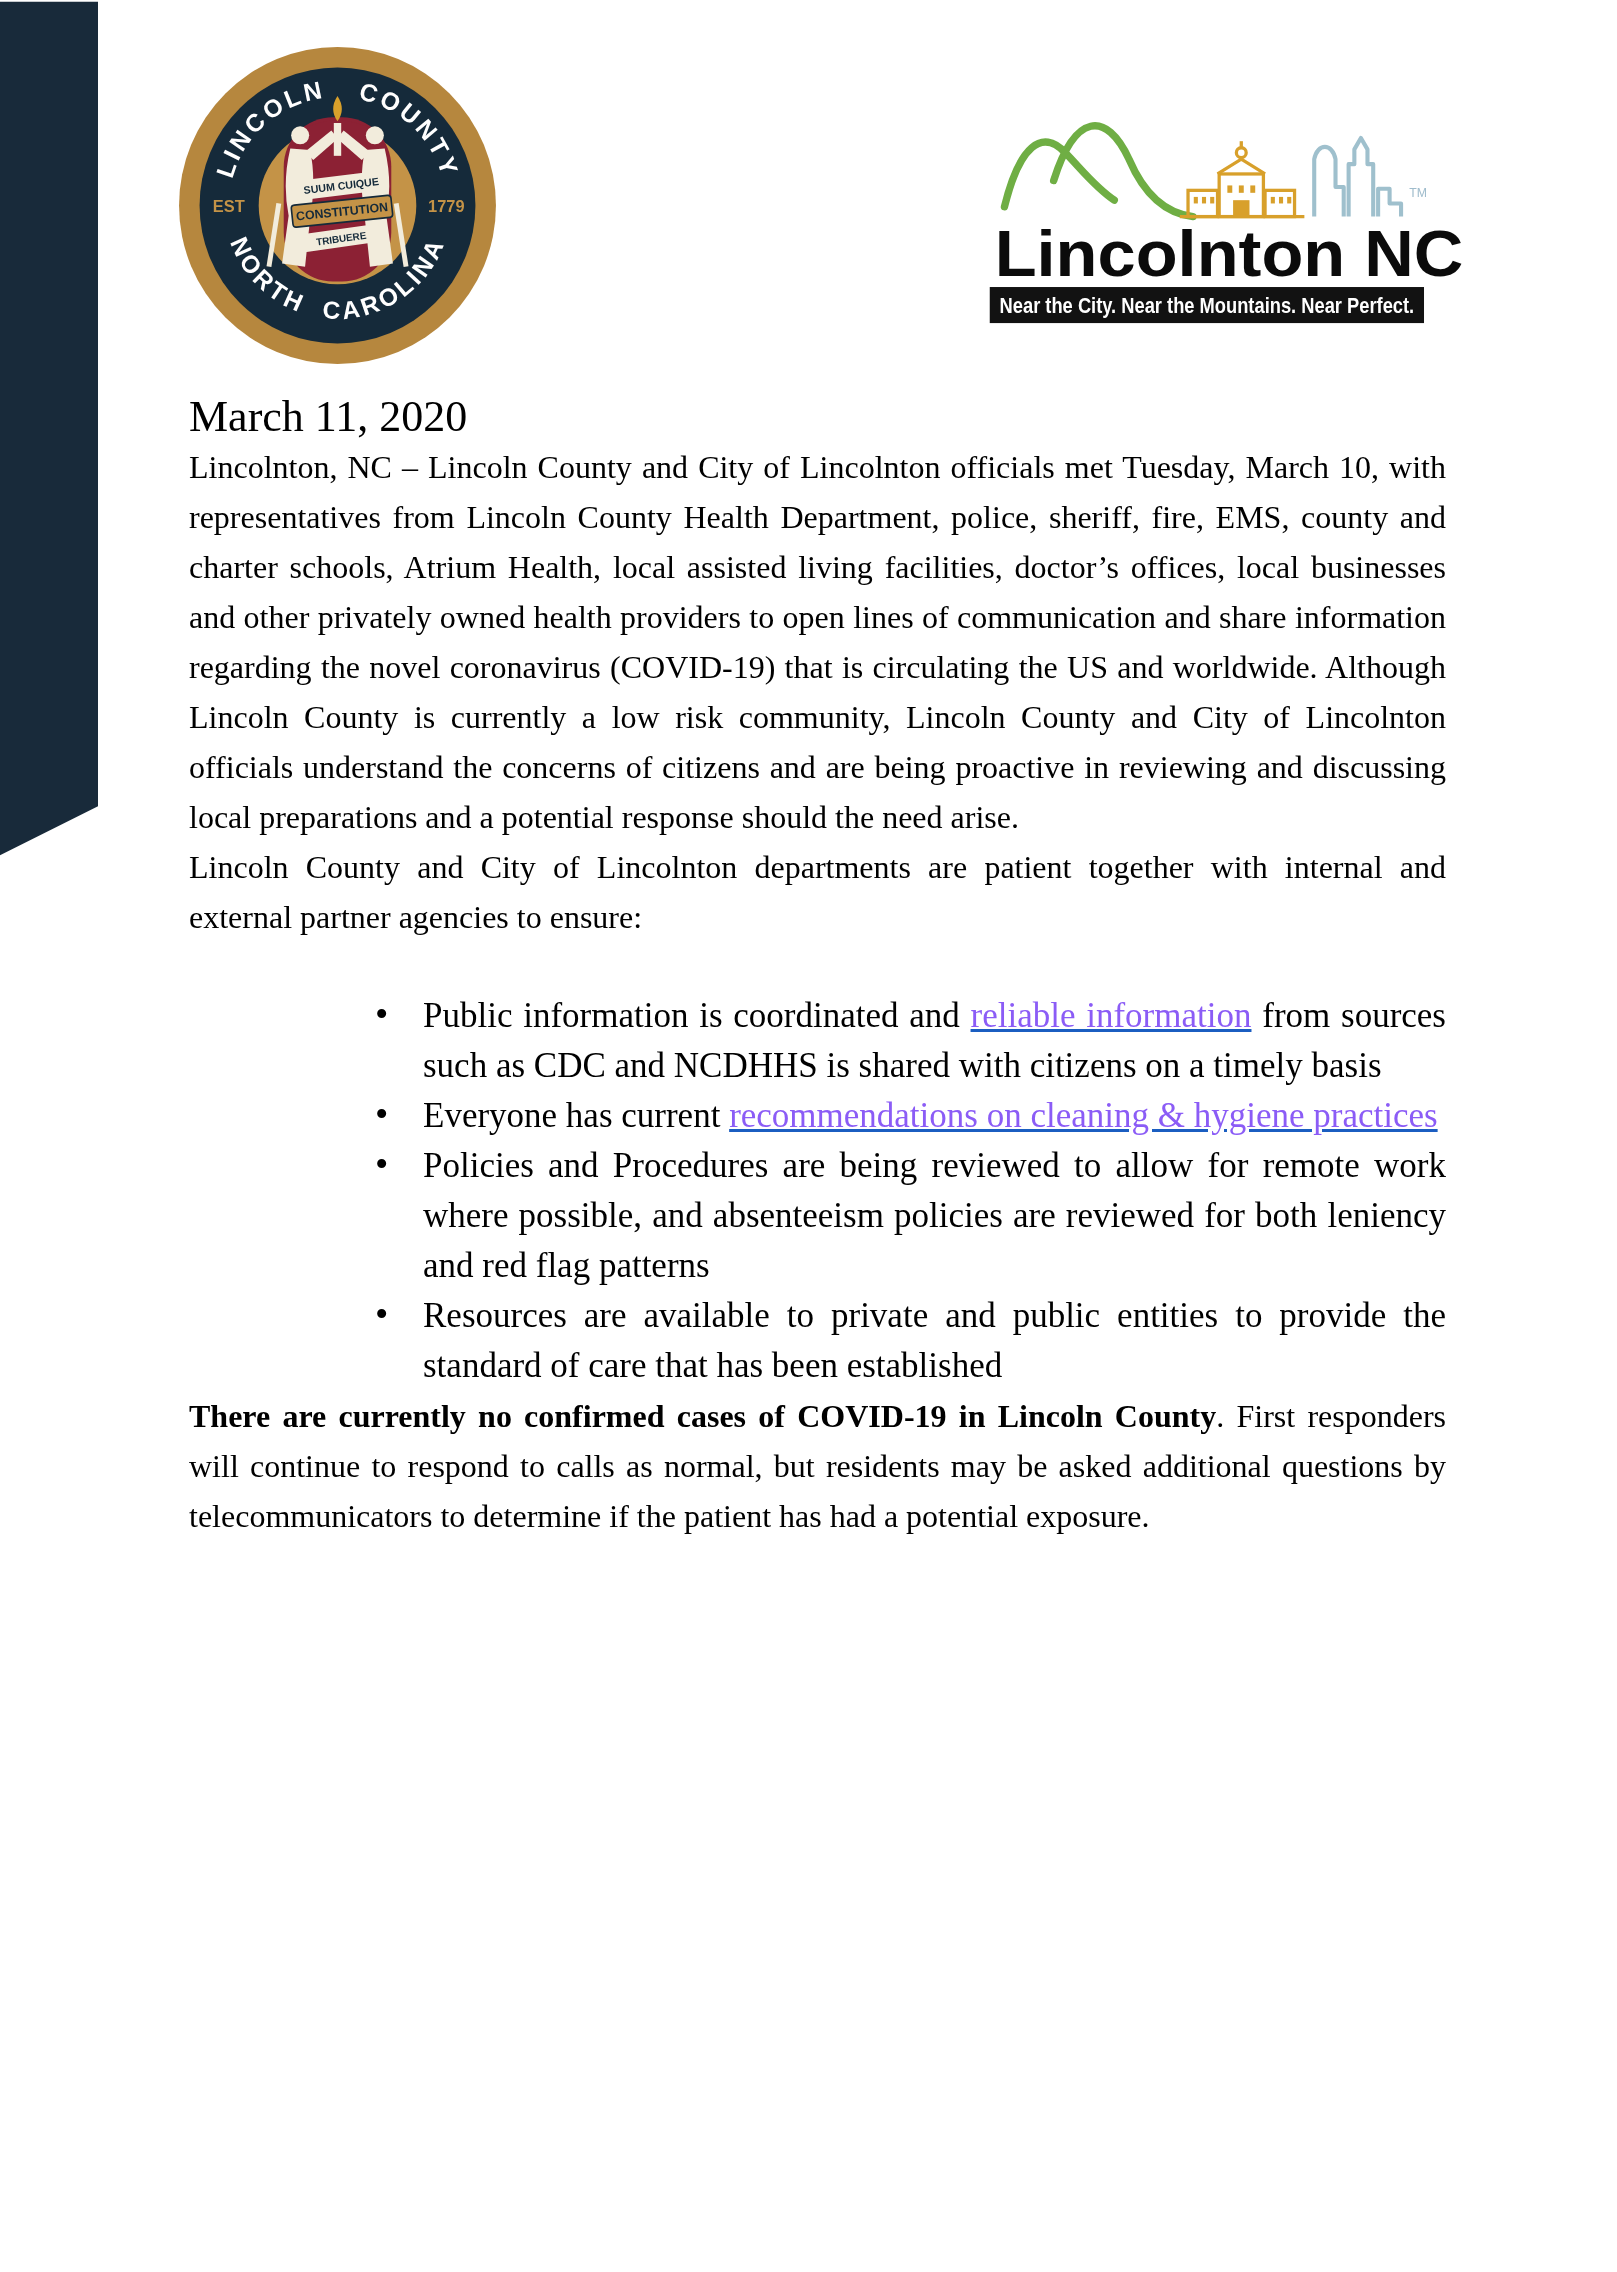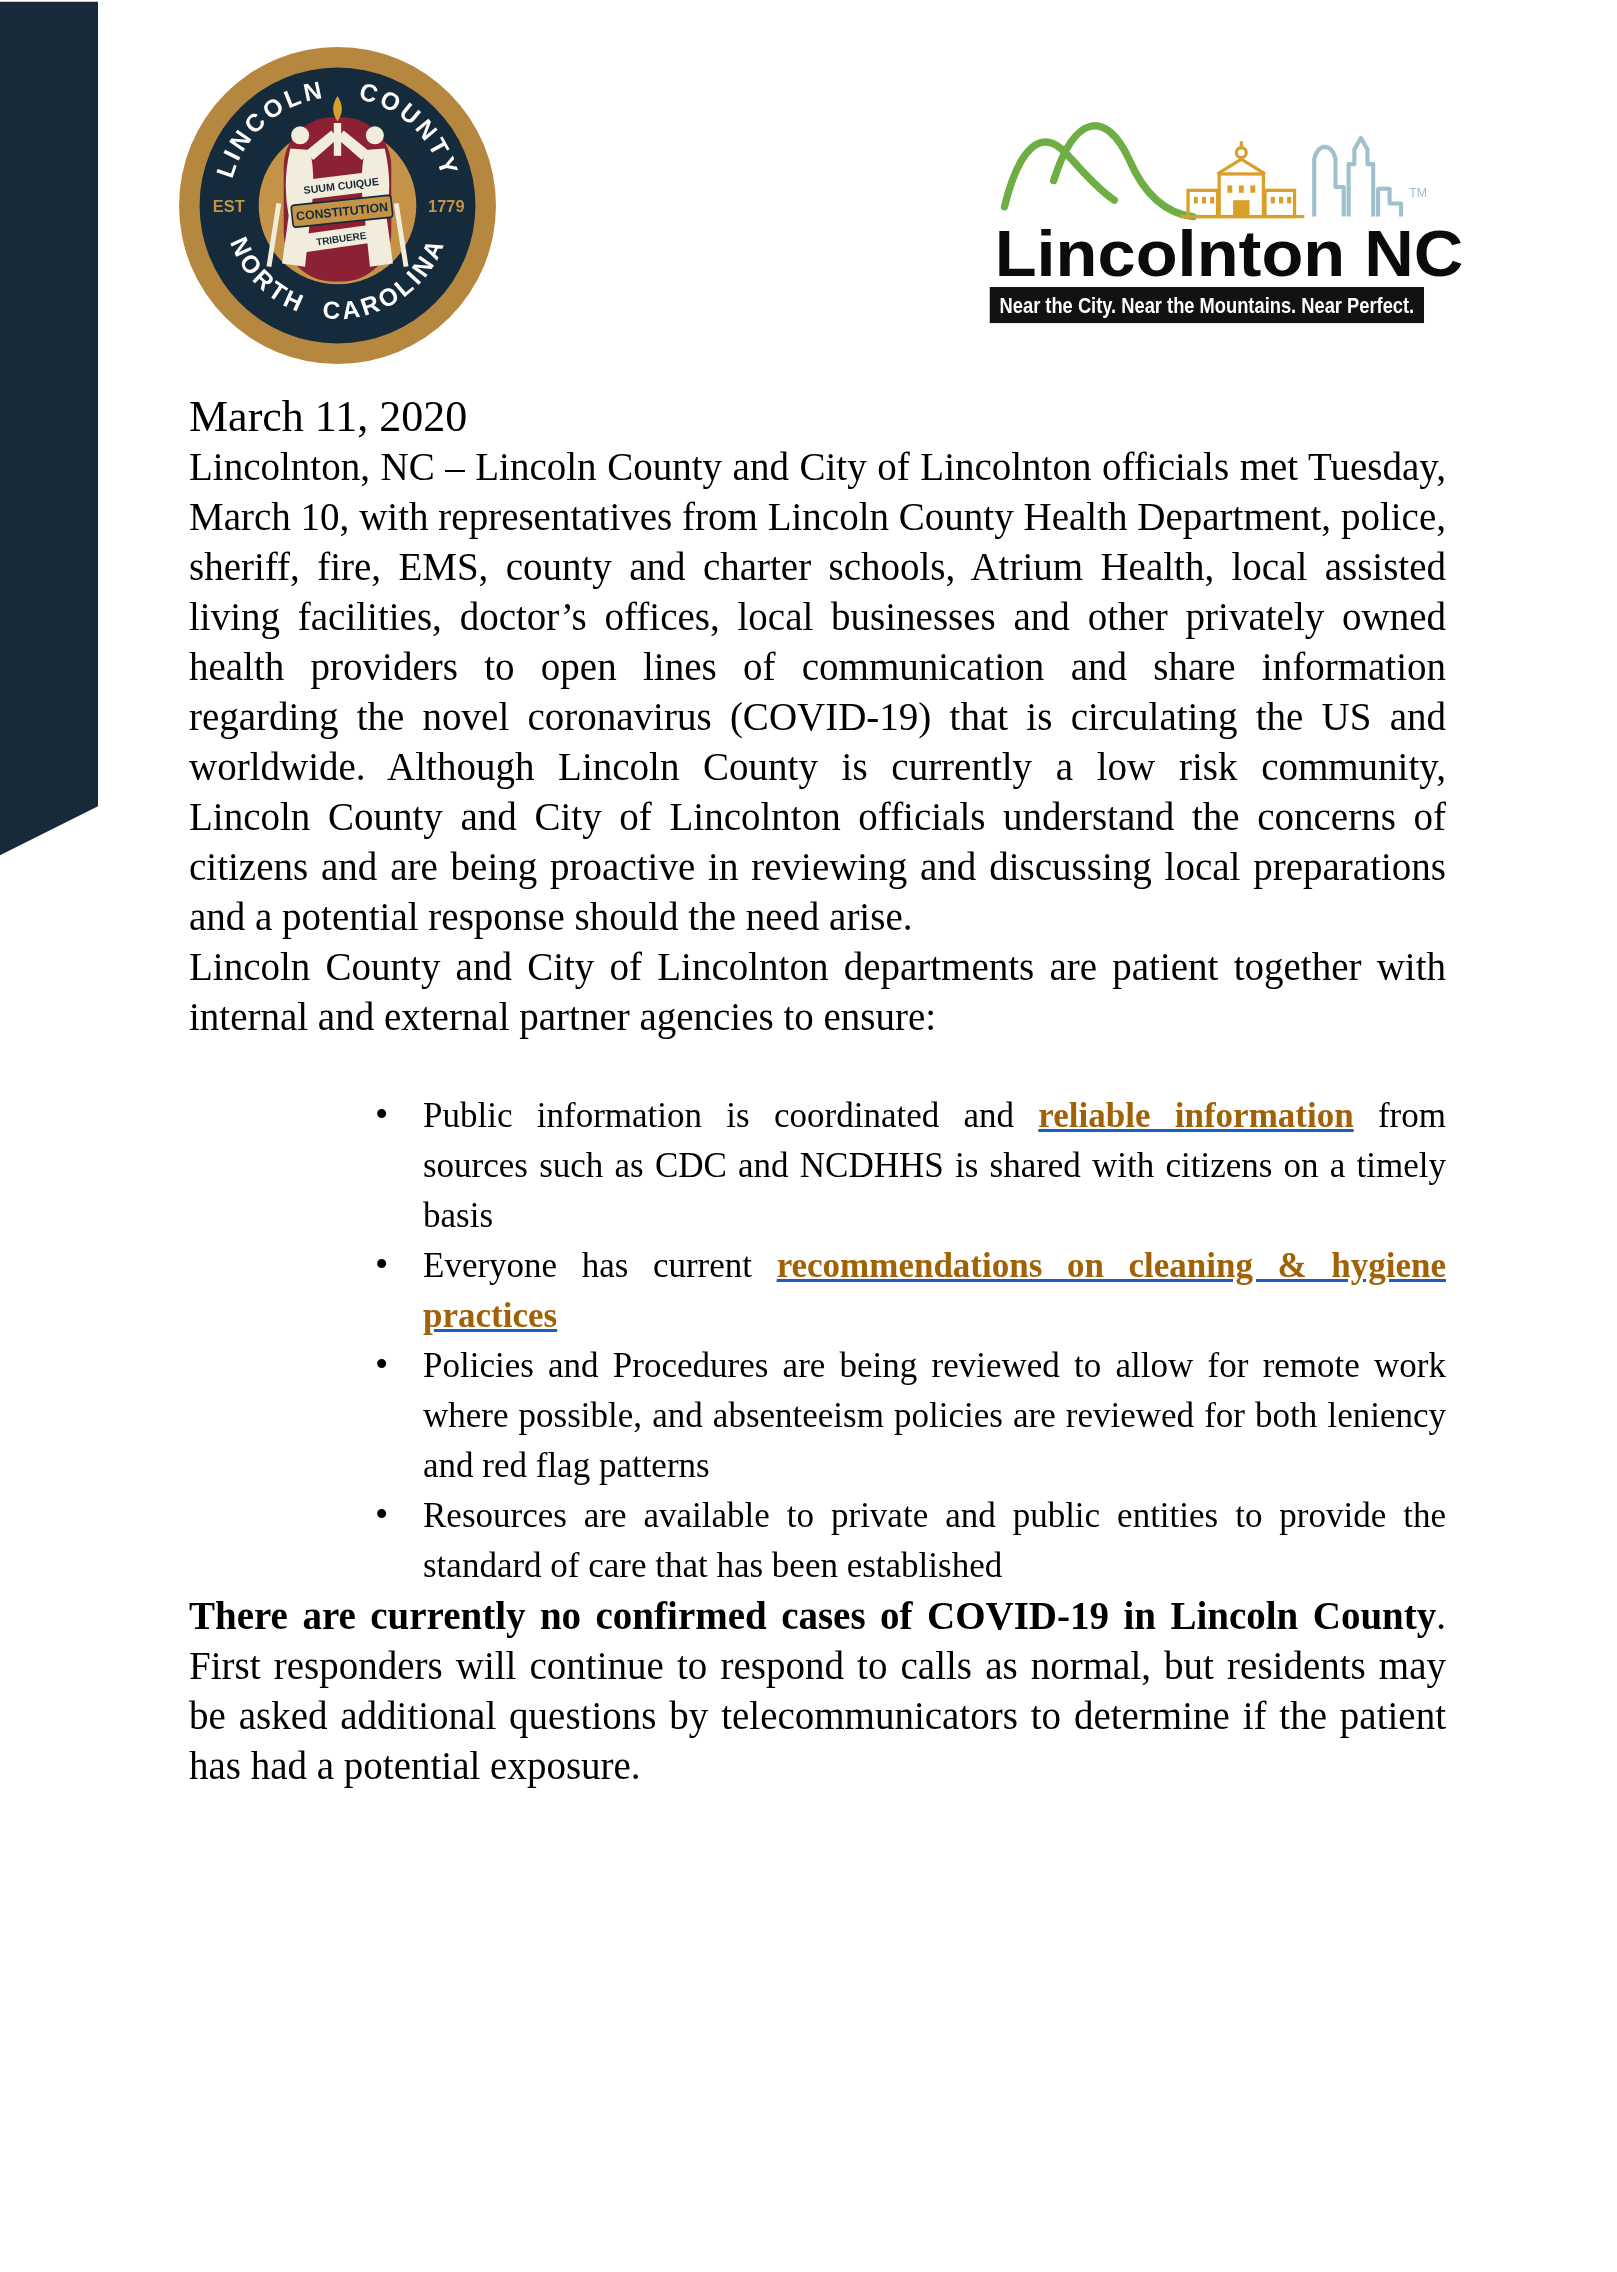--- a/index.html
+++ b/index.html
@@ -12,34 +12,34 @@
     overflow:hidden;
   }
   
   .ribbon-wrap{position:absolute;left:0;top:0;}
   
   .seal{position:absolute;left:177px;top:45px;width:321px;height:321px;}
   
   .citylogo{position:absolute;top:74px;right:143px;width:492px;height:254px;}
   
   .content{position:absolute;left:189px;top:392px;width:1257px;}
-  .content p{margin:0;font-size:39px;line-height:50px;text-align:justify;}
+  .content p{margin:0;font-size:32px;line-height:50px;text-align:justify;}
   .date-line{font-size:44px;line-height:50px;text-align:left;}
   .p1{margin-top:43px;}
   .p2{margin-top:50px;}
   .p3{margin-top:48px;}
   .p3 b{font-weight:bold;}
   ul.bullets{margin:49px 0 0 0;padding:0 0 0 234px;list-style:none;}
   ul.bullets li{position:relative;font-size:35px;line-height:50px;text-align:justify;}
   ul.bullets li::before{
     content:"\2022";
     position:absolute;left:-48px;top:-1.6px;
     font-size:38px;
   }
-  a.doclink{color:#a16207;text-decoration:underline;text-decoration-color:#1b5ec1;cursor:pointer;font-weight:bold;}
+  a.doclink{color:#8b5cf6;text-decoration:underline;text-decoration-color:#1b5ec1;cursor:pointer;}
   .seal text, .citylogo text{font-family:"Liberation Sans","DejaVu Sans",sans-serif;}
 </style>
 </head>
 <body>
 
 <div class="page">
 
   <div class="ribbon-wrap">
     <svg width="98" height="857" viewBox="0 0 120 1045">
       <polygon points="0,0 120,0 120,985 0,1045" fill="#182a3a"></polygon>

